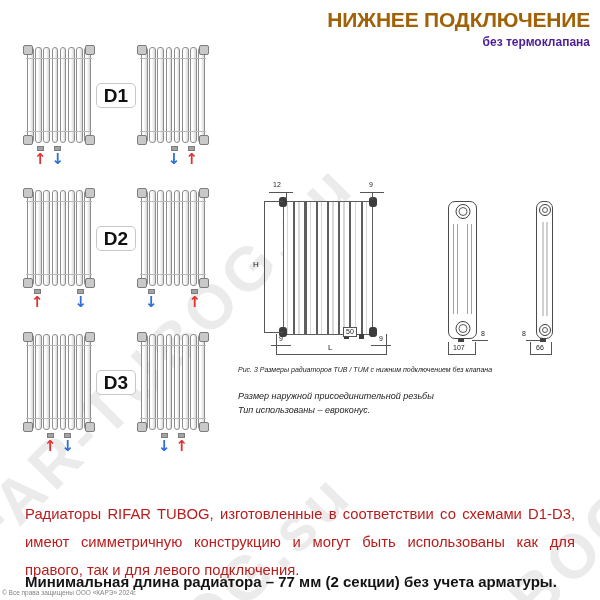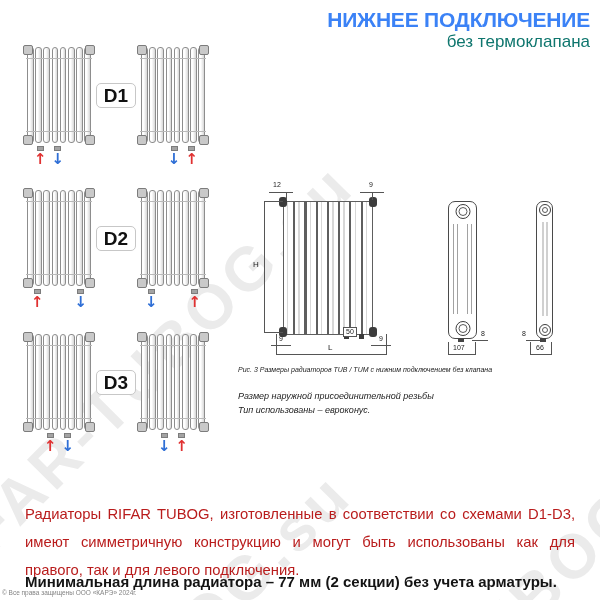--- a/index.html
+++ b/index.html
@@ -16,22 +16,22 @@
   .wm-line:nth-child(2){margin-left:-70px;}
   .wm-line:nth-child(3){margin-left:250px;}
   .wm-line:nth-child(4){margin-left:30px;}
   .wm-line:nth-child(5){margin-left:330px;}
   .wm-line:nth-child(6){margin-left:-40px;}
 
   .content{position:absolute;inset:0;z-index:1;}
 
   
   .header{position:absolute;top:8px;right:10px;text-align:right;}
-  .title{font-size:21px;font-weight:800;letter-spacing:-0.2px;color:#3b82f6;line-height:24px;}
-  .subtitle{font-size:17px;font-weight:400;color:#0f766e;line-height:20px;}
+  .title{font-size:21px;font-weight:800;letter-spacing:-0.2px;color:#a16207;line-height:24px;}
+  .subtitle{font-size:12px;font-weight:700;color:#4c1d95;line-height:20px;}
 
   
   .scheme-row{position:absolute;left:25px;width:182px;display:flex;justify-content:space-between;align-items:flex-start;}
   .rad{width:68px;display:flex;flex-direction:column;}
   .rad-body{position:relative;height:96px;display:flex;gap:1.5px;padding:0 2px;}
   .tube{flex:1;border:1px solid #8d8d8d;border-radius:3px;
         background:linear-gradient(90deg,#fff 0 35%,#f0f0f0 60%,#d6d6d6 100%);}
   .rad-body::before,.rad-body::after{content:"";position:absolute;left:1px;right:1px;height:1px;background:#b9b9b9;z-index:2;}
   .rad-body::before{top:11px;} .rad-body::after{bottom:11px;}
   .cap{position:absolute;width:8px;height:8px;background:#c9c9c9;border:1px solid #7c7c7c;border-radius:2px;z-index:3;}

